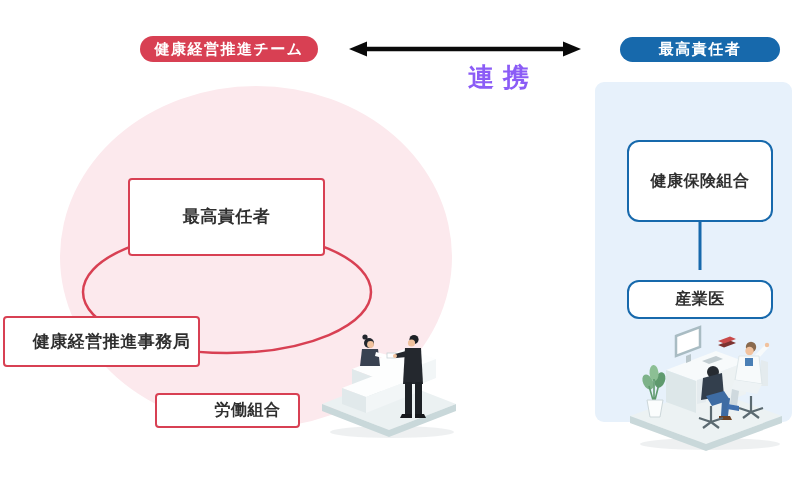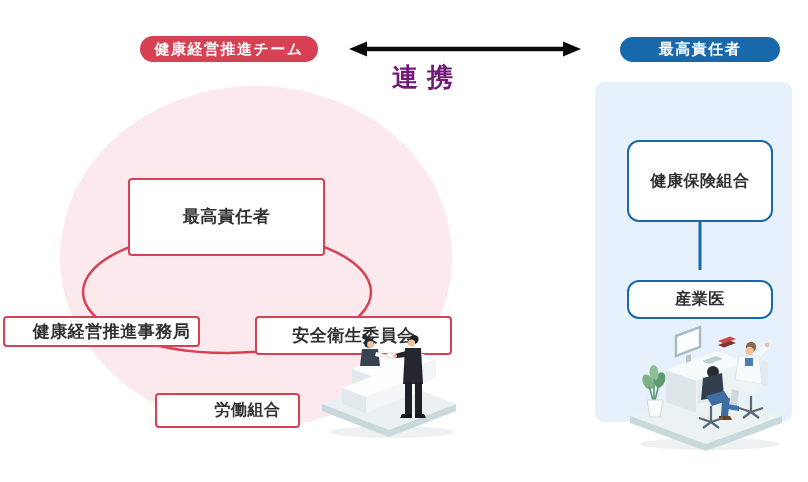--- a/index.html
+++ b/index.html
@@ -14,30 +14,30 @@
     background:#e7f1fb;border-radius:9px;z-index:1;}
   
   .connector-layer{position:absolute;left:0;top:0;width:808px;height:482px;z-index:2;pointer-events:none;}
   
   .pill{position:absolute;display:flex;align-items:center;justify-content:center;
     color:#ffffff;font-weight:bold;font-size:15px;letter-spacing:1.5px;z-index:4;}
   .pill-red{left:140px;top:36px;width:178px;height:26px;background:#d84053;border-radius:14px;}
   .pill-blue{left:620px;top:37px;width:160px;height:25px;background:#1769ac;border-radius:13px;}
   
   .arrow-svg{position:absolute;left:349px;top:41px;width:232px;height:16px;z-index:4;}
-  .renkei{position:absolute;left:392px;top:60px;width:146px;text-align:left;
-    font-size:26px;font-weight:bold;letter-spacing:9px;color:#701a75;z-index:4;}
+  .renkei{position:absolute;left:392px;top:60px;width:146px;text-align:right;
+    font-size:26px;font-weight:bold;letter-spacing:9px;color:#8b5cf6;z-index:4;}
   
   .box{position:absolute;box-sizing:border-box;background:#ffffff;display:flex;
     flex-direction:column;align-items:center;justify-content:center;text-align:center;
     font-weight:bold;color:#2f2f2f;letter-spacing:0.5px;z-index:3;}
   .red-box{border:2.5px solid #d84053;border-radius:4px;margin-top:48px;}
   .blue-box{border:2.5px solid #1769ac;border-radius:12px;margin-top:12px;}
   .box-chief{left:128px;top:130px;width:197px;height:78px;font-size:17px;line-height:1.65;}
-  .box-secretariat{left:3px;top:268px;width:197px;height:31px;font-size:17px;padding-left:20px;}
+  .box-secretariat{left:3px;top:268px;width:197px;height:51px;font-size:17px;padding-left:20px;}
   .box-safety{left:255px;top:268px;width:197px;height:39px;font-size:17px;}
   .box-union{left:155px;top:345px;width:145px;height:35px;font-size:16px;padding-left:40px;}
   .box-insurance{left:627px;top:128px;width:146px;height:82px;font-size:16px;}
   .box-physician{left:627px;top:268px;width:146px;height:39px;font-size:16px;}
   
   .illus{position:absolute;z-index:3;}
   .illus-reception{left:314px;top:324px;width:150px;height:116px;}
   .illus-doctor{left:618px;top:316px;width:176px;height:136px;}
 </style>
 </head>
@@ -61,21 +61,20 @@
   </svg>
   <div class="renkei">連携</div>
 
   <div class="pill pill-red">健康経営推進チーム</div>
   <div class="pill pill-blue">最高責任者</div>
 
   <div class="box red-box box-chief">
     <div>最高責任者</div>
   </div>
   <div class="box red-box box-secretariat">健康経営推進事務局</div>
-  <div class="box red-box box-safety">安全衛生委員会</div>
   <div class="box red-box box-union">労働組合</div>
 
   <div class="box blue-box box-insurance">健康保険組合</div>
   <div class="box blue-box box-physician">産業医</div>
 
   <svg class="illus illus-reception" viewBox="0 0 150 116">
     <ellipse cx="78" cy="108" rx="62" ry="6" fill="rgba(90,110,115,0.10)"></ellipse>
     <polygon points="75,54 142,80 75,106 8,80" fill="#ebf1f2"></polygon>
     <path d="M8,80 L8,87 L75,113 L142,87 L142,80 L75,106 Z" fill="#c9d8da"></path>
 

